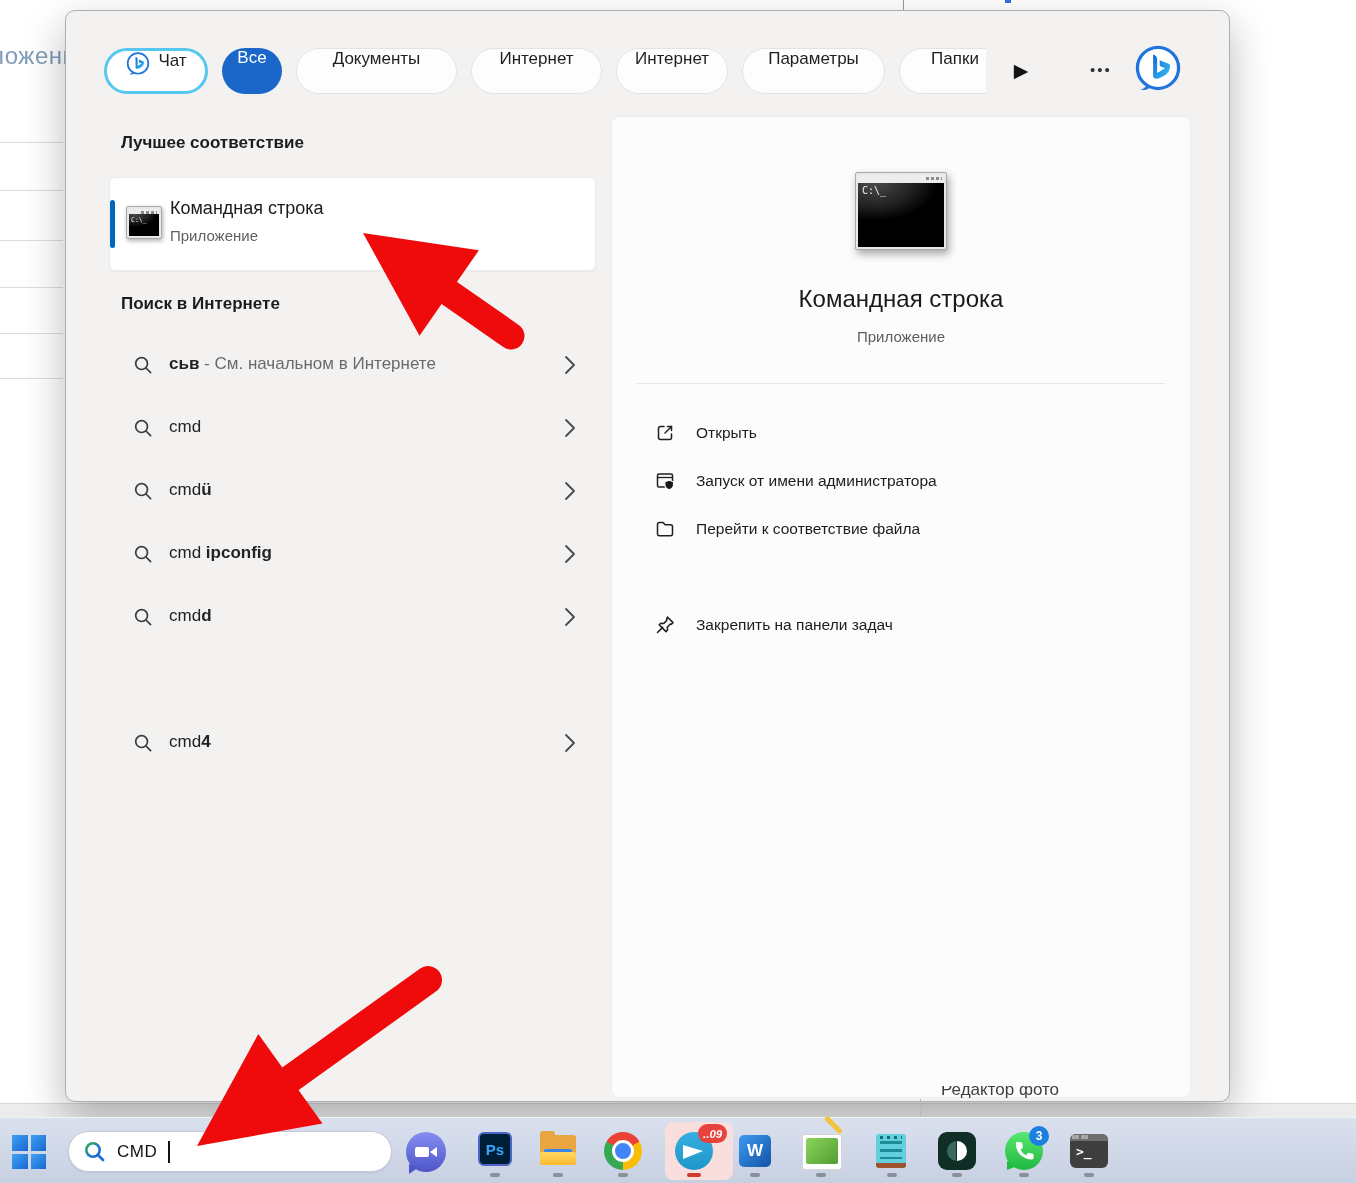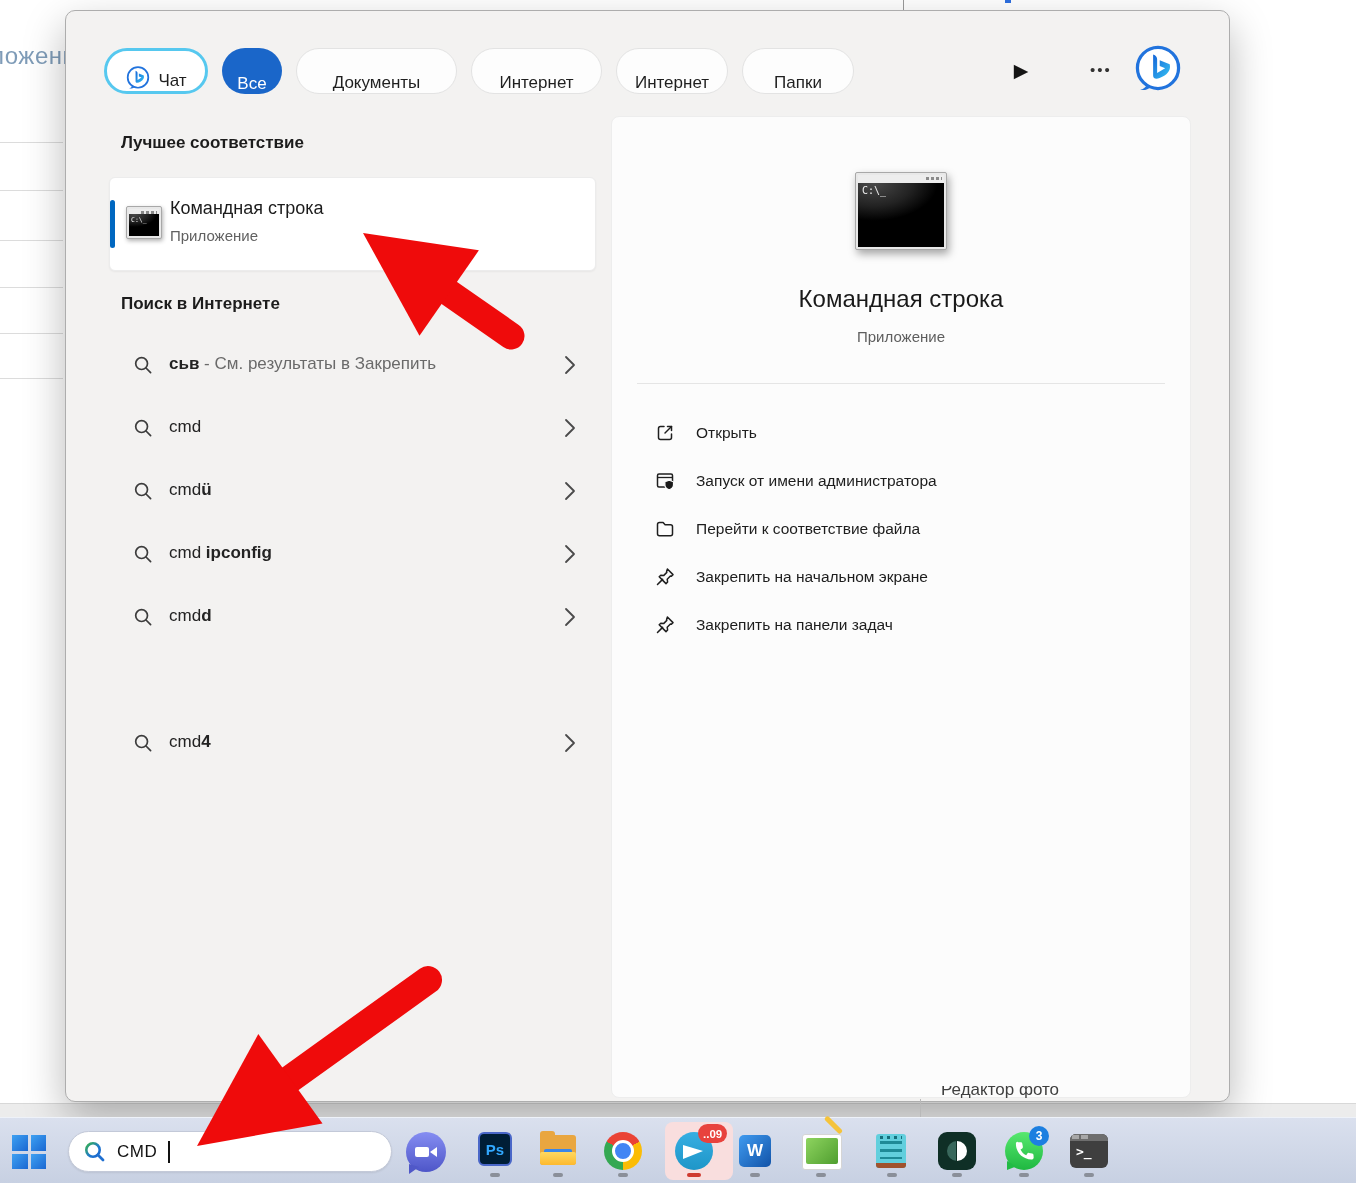--- a/index.html
+++ b/index.html
@@ -17,21 +17,21 @@
   .bg-clip-br span{display:block;margin-top:-6px;font-size:17px;color:#3f3f3f;}
   .bg-vline-br{left:920px;top:1099px;width:1px;height:18px;background:#b9b9b9;z-index:3;}
 
   
   .panel{left:65px;top:10px;width:1163px;height:1090px;background:#f3f2f1;border:1px solid #adadad;
          border-radius:10px;box-shadow:0 16px 42px rgba(0,0,0,.28);z-index:2;}
 
   
   .tabs-clip{left:38px;top:35px;width:882px;height:50px;overflow:hidden;display:flex;gap:14px;align-items:center;}
   .pill{flex:none;height:46px;border-radius:23px;background:#fdfdfd;border:1px solid #e3e3e3;
-        display:flex;align-items:flex-end;justify-content:center;font-size:17px;color:#1f1f1f;box-sizing:border-box;}
+        display:flex;align-items:flex-start;justify-content:center;font-size:17px;color:#1f1f1f;box-sizing:border-box;}
   .pill-chat{width:104px;border:3px solid var(--chat-ring,#56c8ef);background:#fff;gap:7px;}
   .pill-selected{width:60px;background:var(--tab-selected,#1a66c9);border:none;color:#fff;}
   .w-apps{width:161px}.w-docs{width:131px}.w-web{width:112px}.w-set{width:143px}.w-fold{width:112px}
   .tab-play{left:938px;top:40px;width:34px;height:40px;line-height:40px;text-align:center;font-size:19px;color:#141414;cursor:pointer;}
   .tab-more{left:1008px;top:40px;width:54px;height:40px;line-height:38px;text-align:center;font-size:15px;letter-spacing:2px;color:#333;cursor:pointer;}
   .bing-top{left:1066px;top:32px;width:52px;height:52px;}
 
   
   .sec-title{font-size:17px;font-weight:700;color:#1c1c1c;}
   .bm-card{left:43px;top:166px;width:485px;height:92px;background:#fff;border:1px solid #ececec;border-radius:6px;
@@ -88,21 +88,21 @@
   .tb-ps{width:34px;height:34px;border-radius:6px;background:#001e36;border:2px solid #4a67c8;box-sizing:border-box;
          display:flex;align-items:center;justify-content:center;color:#31a8ff;font-weight:700;font-size:15px;}
   .tb-folder{width:36px;height:30px;position:relative;margin-top:3px;}
   .tb-folder .fback{position:absolute;inset:0;background:#e9a640;border-radius:3px;}
   .tb-folder .ftab{position:absolute;left:0;top:-4px;width:15px;height:8px;background:#e9a640;border-radius:3px 3px 0 0;}
   .tb-folder .fpocket{position:absolute;left:4px;right:4px;bottom:3px;height:13px;background:#3b86e8;border-radius:2px;}
   .tb-folder .ffront{position:absolute;left:0;right:0;bottom:0;height:13px;background:linear-gradient(180deg,#ffd861,#fdb92e);border-radius:2px 2px 3px 3px;}
   .tb-chrome{width:38px;height:38px;position:relative;}
   .chrome-wheel{position:absolute;inset:0;border-radius:50%;background:conic-gradient(from -60deg,#ea4335 0 120deg,#fbbc05 0 240deg,#34a853 0 360deg);}
   .chrome-hub{position:absolute;left:50%;top:50%;width:16px;height:16px;margin:-11px;border-radius:50%;background:#4285f4;border:3px solid #fff;}
-  .tg-tile{left:665px;top:4px;width:68px;height:58px;background:#f9dede;border-radius:8px;position:absolute;cursor:pointer;}
+  .tg-tile{left:665px;top:4px;width:68px;height:58px;background:#f9dede;border-radius:8px;position:absolute;cursor:pointer;font-style:italic;}
   .tb-tg{position:absolute;left:10px;top:10px;width:38px;height:38px;border-radius:50%;background:linear-gradient(180deg,#37aee2,#1e96c8);}
   .tb-tg::after{content:"";position:absolute;left:8px;top:13px;width:0;height:0;
                 border-left:20px solid #fff;border-top:6px solid transparent;border-bottom:8px solid transparent;}
   .badge{position:absolute;border-radius:10px;color:#fff;font-weight:700;display:flex;align-items:center;justify-content:center;}
   .badge-tg{left:33px;top:2px;height:19px;padding:0 5px;font-size:11.5px;background:var(--badge-red,#e8423d);}
   .badge-wa{left:24px;top:-6px;width:20px;height:20px;border-radius:50%;font-size:12px;background:var(--badge-blue,#1d7fe0);}
   .tb-word{width:32px;height:32px;margin-top:3px;border-radius:5px;background:linear-gradient(135deg,#3f9bf0,#1253a8);
            display:flex;align-items:center;justify-content:center;color:#fff;font-weight:700;font-size:17px;}
   .tb-edit{width:38px;height:34px;margin-top:2px;background:#fff;border:1px solid #d5d5d5;border-radius:3px;position:relative;}
   .tb-edit .eimg{position:absolute;left:3px;top:3px;right:3px;bottom:5px;background:linear-gradient(135deg,#8ed45f,#4f9e2f);border-radius:2px;}
@@ -163,20 +163,21 @@
           <circle cx="24" cy="23" r="19" fill="#fff" stroke="#2173dd" stroke-width="3.2"></circle>
           <path d="M14 38c-1.5 3-3.5 4.6-6.5 5.2 3.8.9 7.4-.3 10-2.6z" fill="#2173dd"></path>
           <path d="M19.5 10.5c2.6.9 3.7 2.2 3.7 4.6v12.5l7.4-4.3-5-2.1v-5.3l9.2 3.6c1.2 5-1.4 8.6-6.4 11.5-3.7 2.2-8.9 3.2-8.9-1z" fill="url(#bg1)"></path>
         </svg>
         <span>Чат</span>
       </div>
       <div class="pill pill-selected">Все</div>
       <div class="pill w-apps">Документы</div>
       <div class="pill w-docs">Интернет</div>
       <div class="pill w-web">Интернет</div>
+      <div class="pill w-set">Параметры</div>
       <div class="pill w-fold">Папки</div>
     </div>
     <div class="abs tab-play">▶</div>
     <div class="abs tab-more">•••</div>
     <div class="abs bing-top">
       <svg width="52" height="52" viewBox="0 0 48 48">
         <defs>
             <linearGradient id="bg2" x1="0" y1="0" x2="1" y2="1">
           <stop offset="0" stop-color="#1464d8"></stop>
               <stop offset="1" stop-color="#35c2f2"></stop>
@@ -200,21 +201,21 @@
       <div class="abs bm-sub">Приложение</div>
     </div>
 
     <div class="abs sec-title" style="left:55px;top:283px">Поиск в Интернете</div>
 
     <div class="abs sug-row" style="top:330px">
       <span class="mag"><svg width="20" height="20" viewBox="0 0 20 20">
             <circle cx="8.6" cy="8.6" r="5.9" fill="none" stroke="#3c3c3c" stroke-width="1.7"></circle>
             <line x1="13" y1="13" x2="17.6" y2="17.6" stroke="#3c3c3c" stroke-width="1.7" stroke-linecap="round"></line>
           </svg></span>
-      <span class="sug-text"><span class="typed"></span><span class="boldp">сьв</span><span class="suffix"> - См. результаты в Закрепить</span></span>
+      <span class="sug-text"><span class="typed"></span><span class="boldp">сьв</span><span class="suffix"> - См. начальном в Интернете</span></span>
       <span class="chev"><svg width="12" height="20" viewBox="0 0 12 20">
             <polyline points="2,2 10,10 2,18" fill="none" stroke="#4a4a4a" stroke-width="1.8" stroke-linecap="round" stroke-linejoin="round"></polyline>
           </svg></span>
     </div>
     <div class="abs sug-row" style="top:393px">
       <span class="mag"><svg width="20" height="20" viewBox="0 0 20 20">
             <circle cx="8.6" cy="8.6" r="5.9" fill="none" stroke="#3c3c3c" stroke-width="1.7"></circle>
             <line x1="13" y1="13" x2="17.6" y2="17.6" stroke="#3c3c3c" stroke-width="1.7" stroke-linecap="round"></line>
           </svg></span>
       <span class="sug-text"><span class="typed">cmd</span><span class="boldp"></span><span class="suffix"></span></span>
@@ -286,27 +287,20 @@
               <path d="M13.5 4.5h4v4"></path>
               <path d="M17.5 4.5 11 11"></path>
             </svg></span>
         <span class="albl">Открыть</span>
       </div>
       <div class="abs act-row" style="top:392px">
         <span class="aicon"><svg width="22" height="22" viewBox="0 0 22 22">
               <path d="M3.5 6.5c0-1.1.9-2 2-2h3.6l2 2.2h5.4c1.1 0 2 .9 2 2v7a2 2 0 0 1-2 2h-11a2 2 0 0 1-2-2z" fill="none" stroke="#1f1f1f" stroke-width="1.5" stroke-linejoin="round"></path>
             </svg></span>
         <span class="albl">Перейти к соответствие файла</span>
-      </div>
-      <div class="abs act-row" style="top:440px">
-        <span class="aicon"><svg width="22" height="22" viewBox="0 0 22 22" fill="none" stroke="#1f1f1f" stroke-width="1.5" stroke-linecap="round" stroke-linejoin="round">
-              <path d="M13.4 3l5.6 5.6-1.6 1.6-1-.2-3.2 3.2.4 2.8-1.6 1.6-3.5-3.5-3.3-3.3 1.6-1.6 2.8.4 3.2-3.2-.2-1z"></path>
-              <path d="M8.6 13.4 3.5 18.5"></path>
-            </svg></span>
-        <span class="albl">Закрепить на начальном экране</span>
       </div>
       <div class="abs act-row" style="top:488px">
         <span class="aicon"><svg width="22" height="22" viewBox="0 0 22 22" fill="none" stroke="#1f1f1f" stroke-width="1.5" stroke-linecap="round" stroke-linejoin="round">
               <path d="M13.4 3l5.6 5.6-1.6 1.6-1-.2-3.2 3.2.4 2.8-1.6 1.6-3.5-3.5-3.3-3.3 1.6-1.6 2.8.4 3.2-3.2-.2-1z"></path>
               <path d="M8.6 13.4 3.5 18.5"></path>
             </svg></span>
         <span class="albl">Закрепить на панели задач</span>
       </div>
     </div>
   </div>

